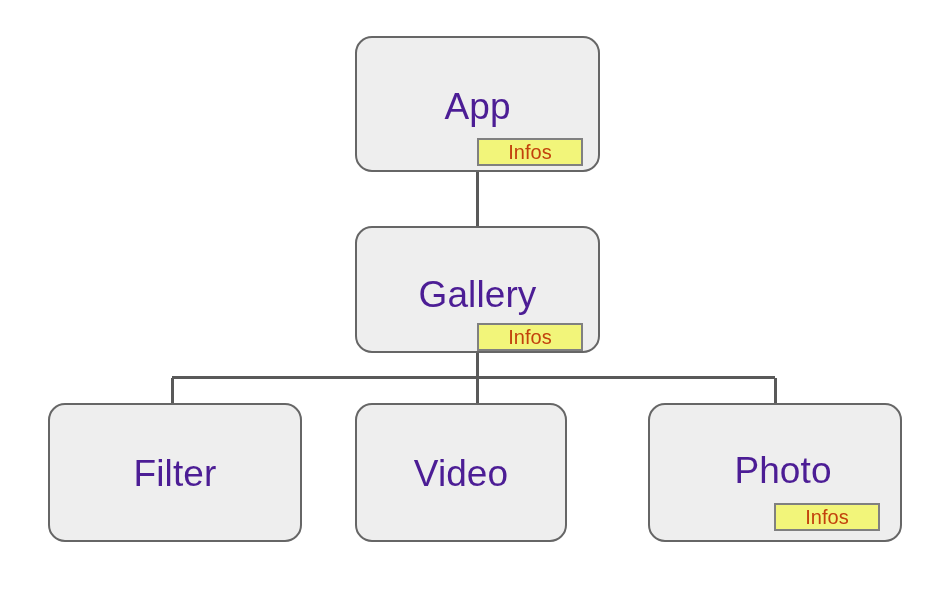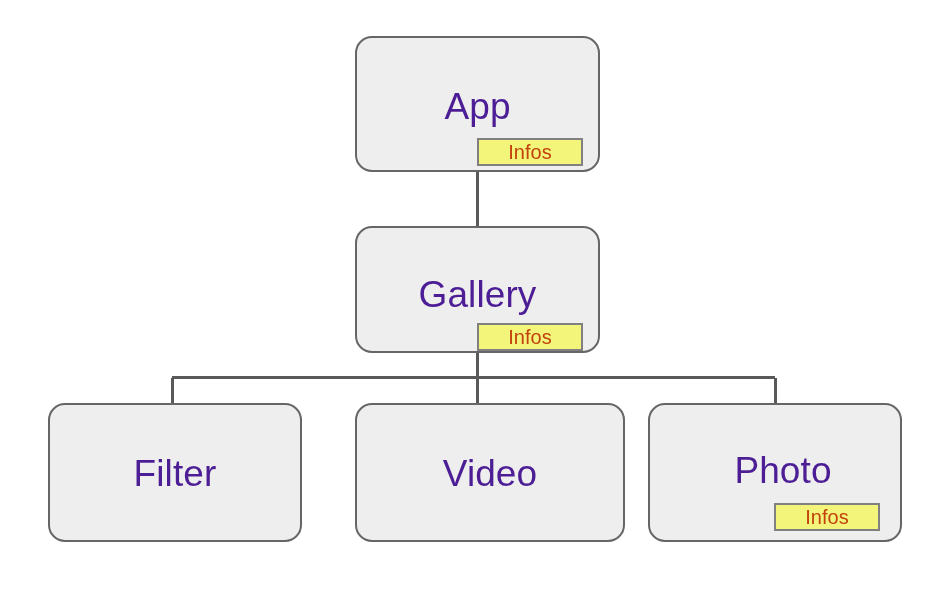--- a/index.html
+++ b/index.html
@@ -90,21 +90,21 @@
 
   <div class="node" style="left:355px; top:226px; width:245px; height:127px;">
     <div class="node-label" style="top:48px;">Gallery</div>
     <div class="badge" style="left:120px; top:95px; width:106px; height:28px;">Infos</div>
   </div>
 
   <div class="node" style="left:48px; top:403px; width:254px; height:139px;padding-left:16px;">
     <div class="node-label" style="top:50px;">Filter</div>
   </div>
 
-  <div class="node" style="left:355px; top:403px; width:270px; height:139px;">
+  <div class="node" style="left:355px; top:403px; width:212px; height:139px;">
     <div class="node-label" style="top:50px;">Video</div>
   </div>
 
   <div class="node" style="left:648px; top:403px; width:254px; height:139px;">
     <div class="node-label" style="top:47px;padding-left:16px;">Photo</div>
     <div class="badge" style="left:124px; top:98px; width:106px; height:28px;">Infos</div>
   </div>
 
 </div>
 

